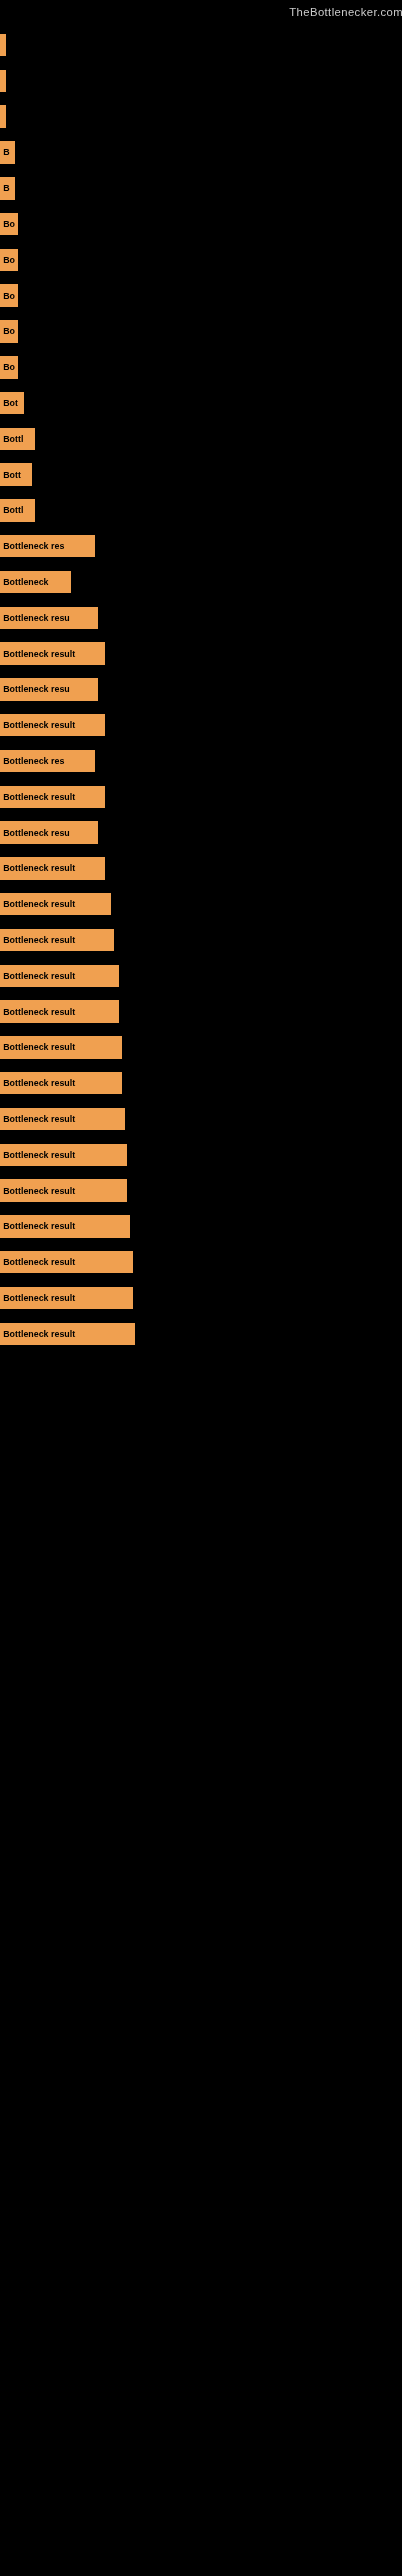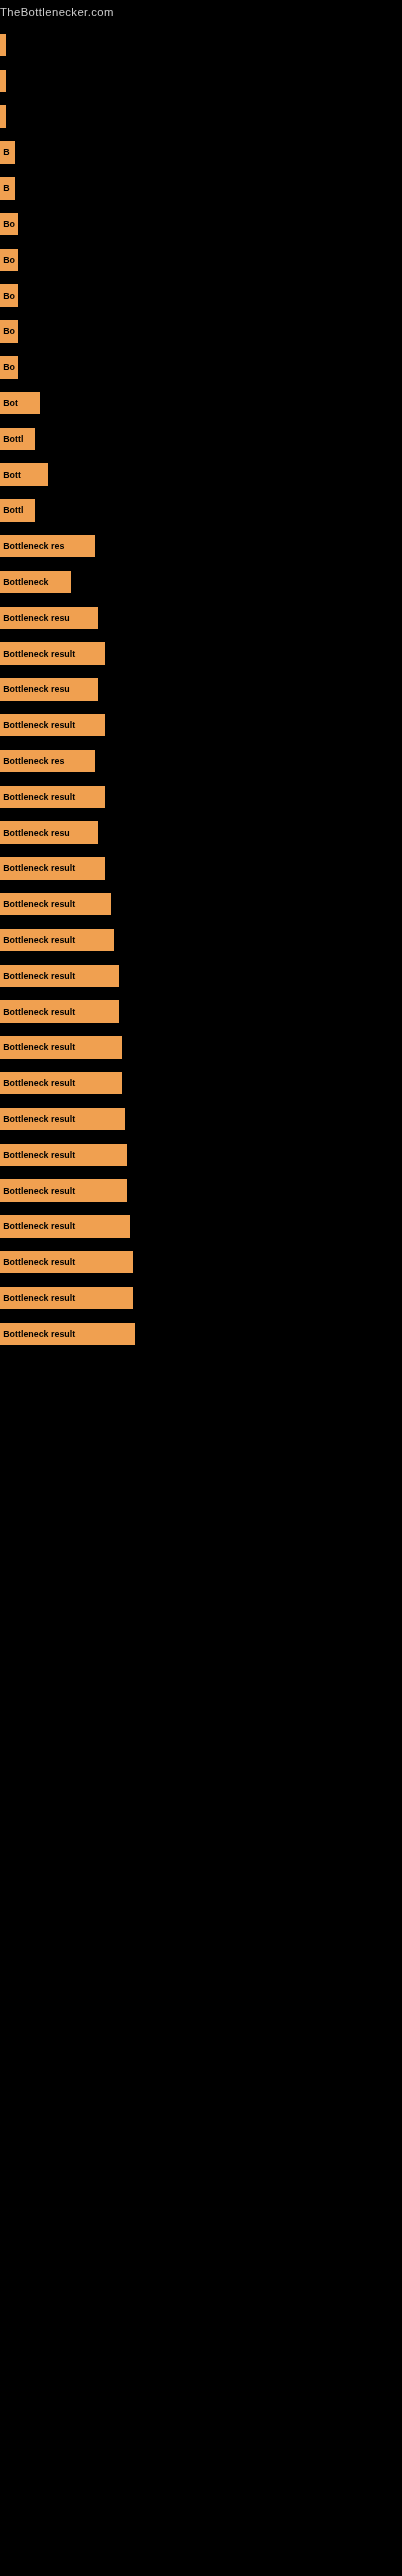--- a/index.html
+++ b/index.html
@@ -12,21 +12,21 @@
       background-color: #000000;
       width: 403px;
       min-height: 2576px;
       font-family: Arial, sans-serif;
       position: relative;
     }
 
     .site-title {
       color: #cccccc;
       font-size: 11.3px;
-      text-align: left;
+      text-align: right;
       padding: 6.4px 0 3.2px 0;
       letter-spacing: 0.4px;
     }
 
     .bars-container {
       padding: 8px 0 0 0;
       display: flex;
       flex-direction: column;
       gap: 0px;
     }
@@ -96,29 +96,29 @@
     </div>
     <div class="bar-row">
       <div class="bar-label" style="width: 17.7px; min-width: 17.7px;">Bo</div>
       <div class="bar-spacer"></div>
     </div>
     <div class="bar-row">
       <div class="bar-label" style="width: 17.7px; min-width: 17.7px;">Bo</div>
       <div class="bar-spacer"></div>
     </div>
     <div class="bar-row">
-      <div class="bar-label" style="width: 40px; min-width: 24px;">Bot</div>
+      <div class="bar-label" style="width: 24px; min-width: 24px;">Bot</div>
       <div class="bar-spacer"></div>
     </div>
     <div class="bar-row">
       <div class="bar-label" style="width: 35px; min-width: 35px;">Bottl</div>
       <div class="bar-spacer"></div>
     </div>
     <div class="bar-row">
-      <div class="bar-label" style="width: 48px; min-width: 32px;">Bott</div>
+      <div class="bar-label" style="width: 32px; min-width: 32px;">Bott</div>
       <div class="bar-spacer"></div>
     </div>
     <div class="bar-row">
       <div class="bar-label" style="width: 35px; min-width: 35px;">Bottl</div>
       <div class="bar-spacer"></div>
     </div>
     <div class="bar-row">
       <div class="bar-label" style="width: 95px; min-width: 95px;">Bottleneck res</div>
       <div class="bar-spacer"></div>
     </div>

